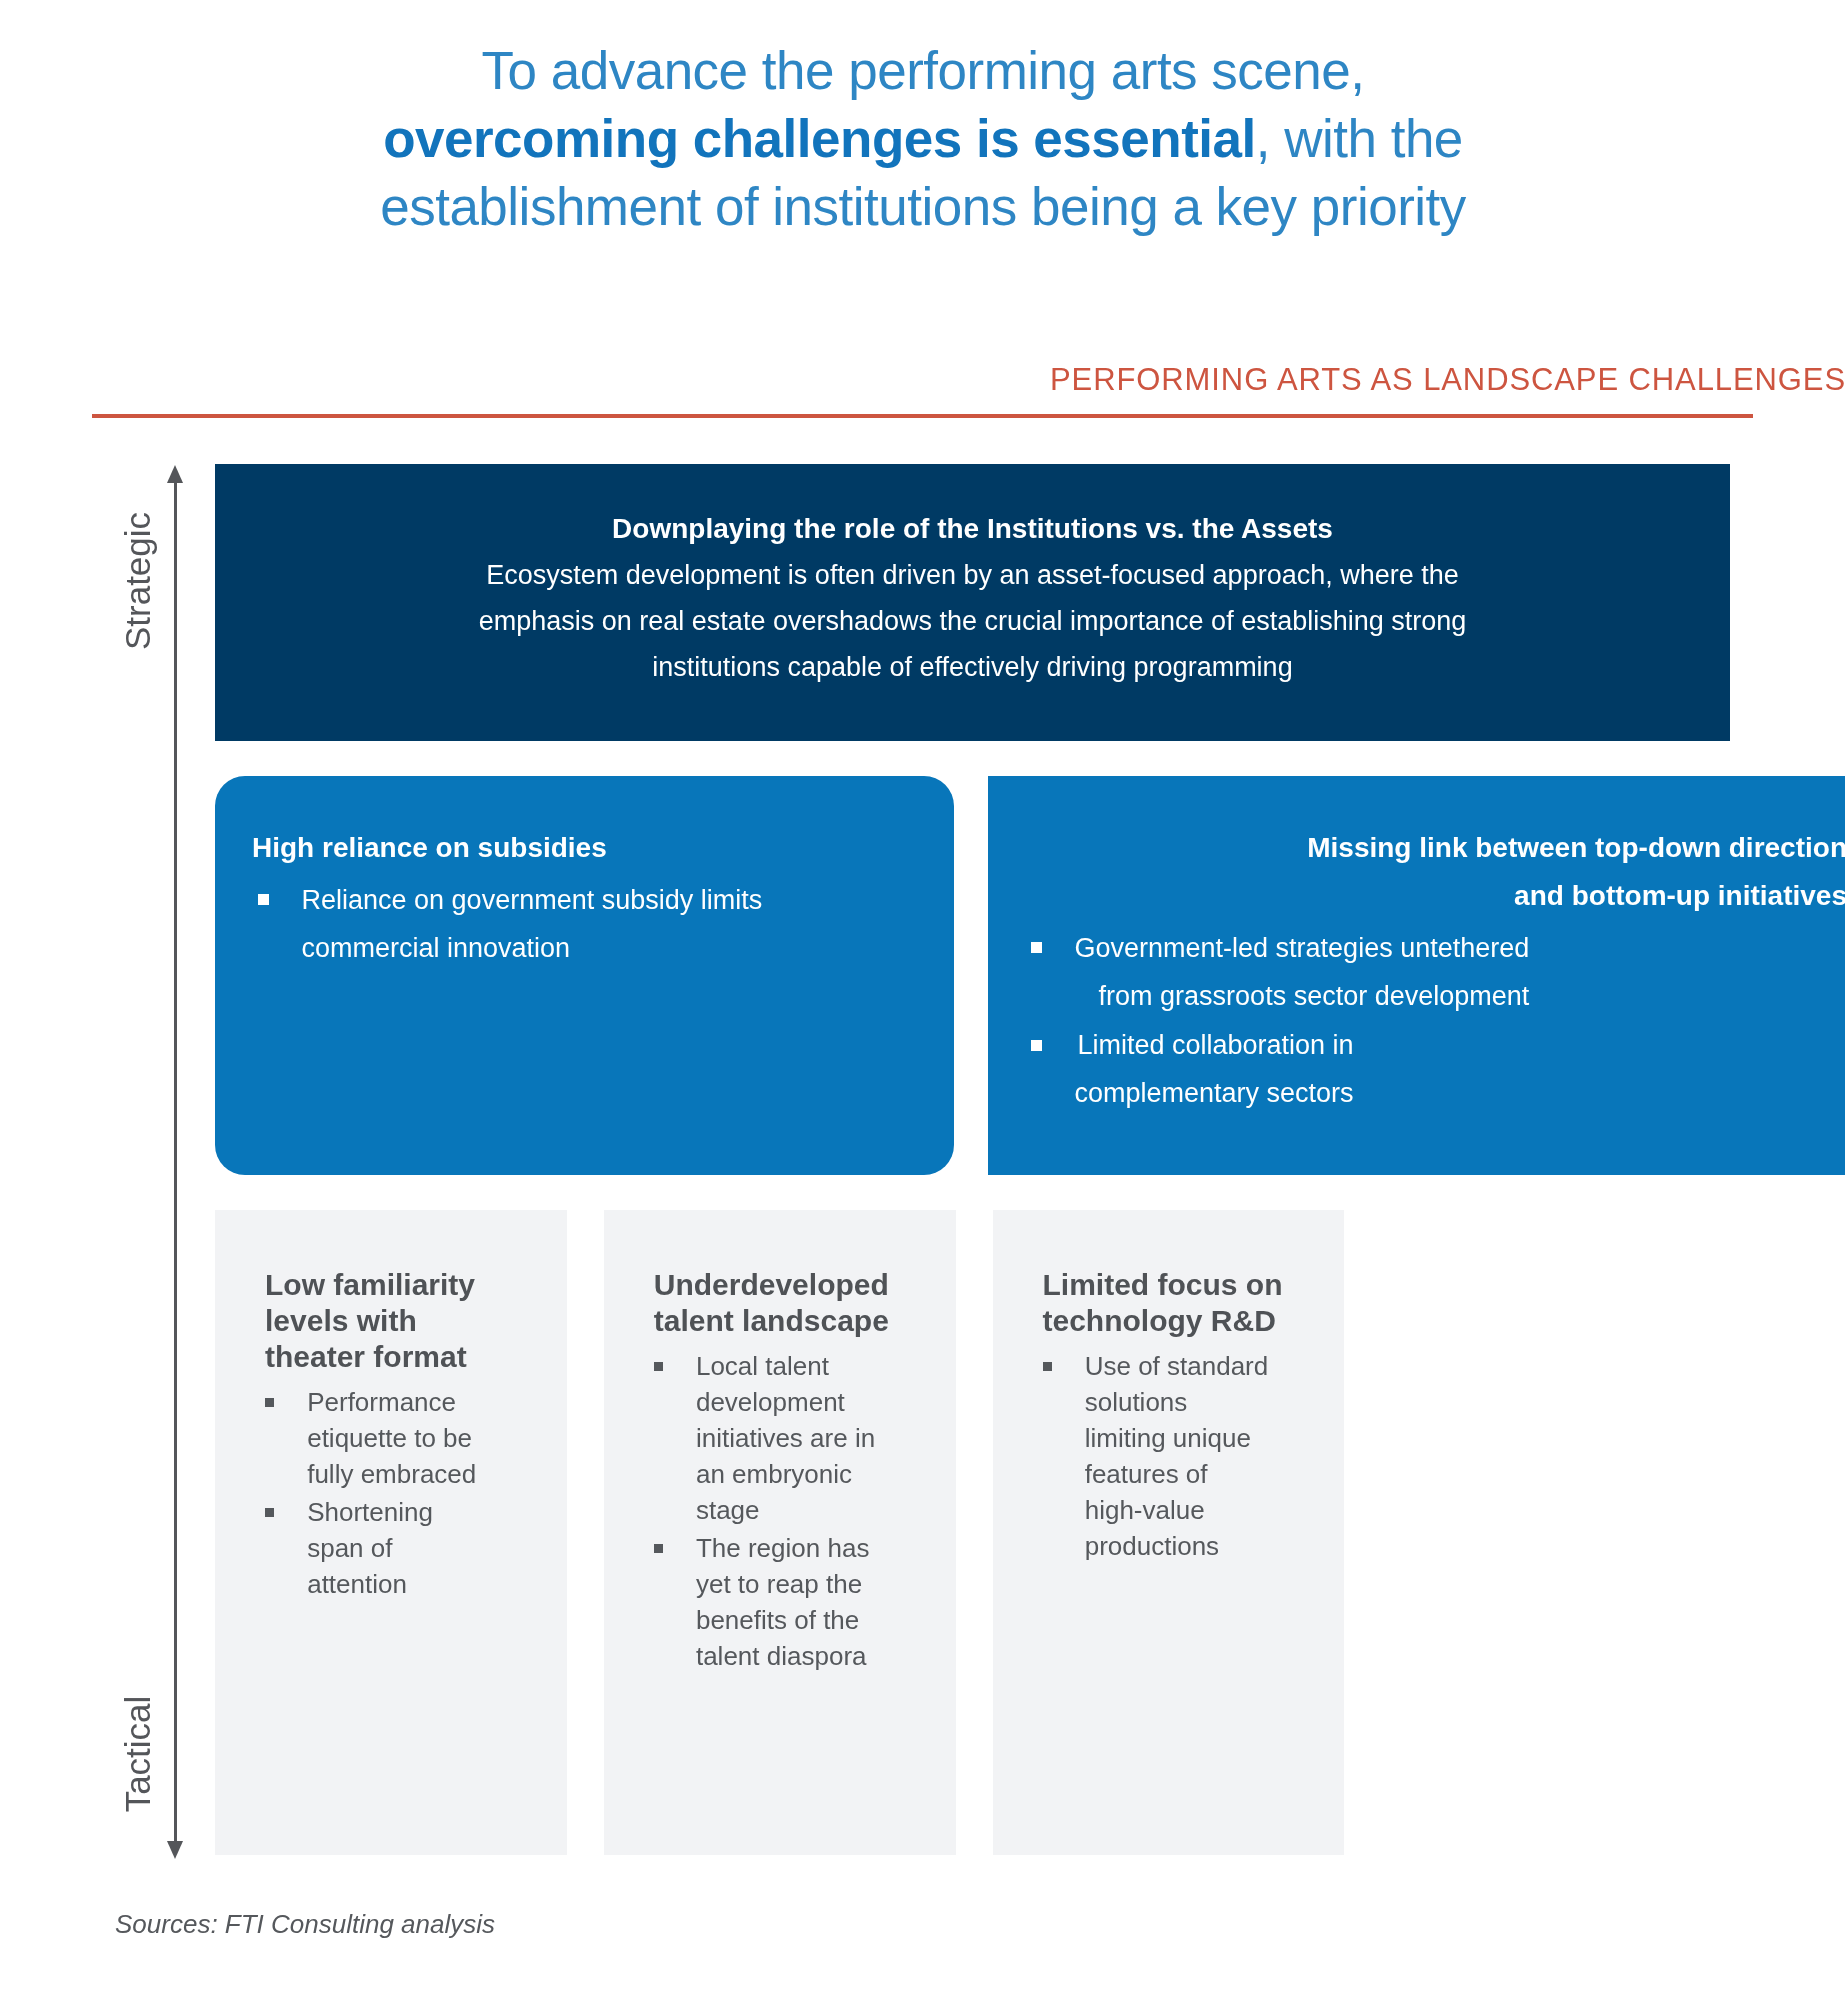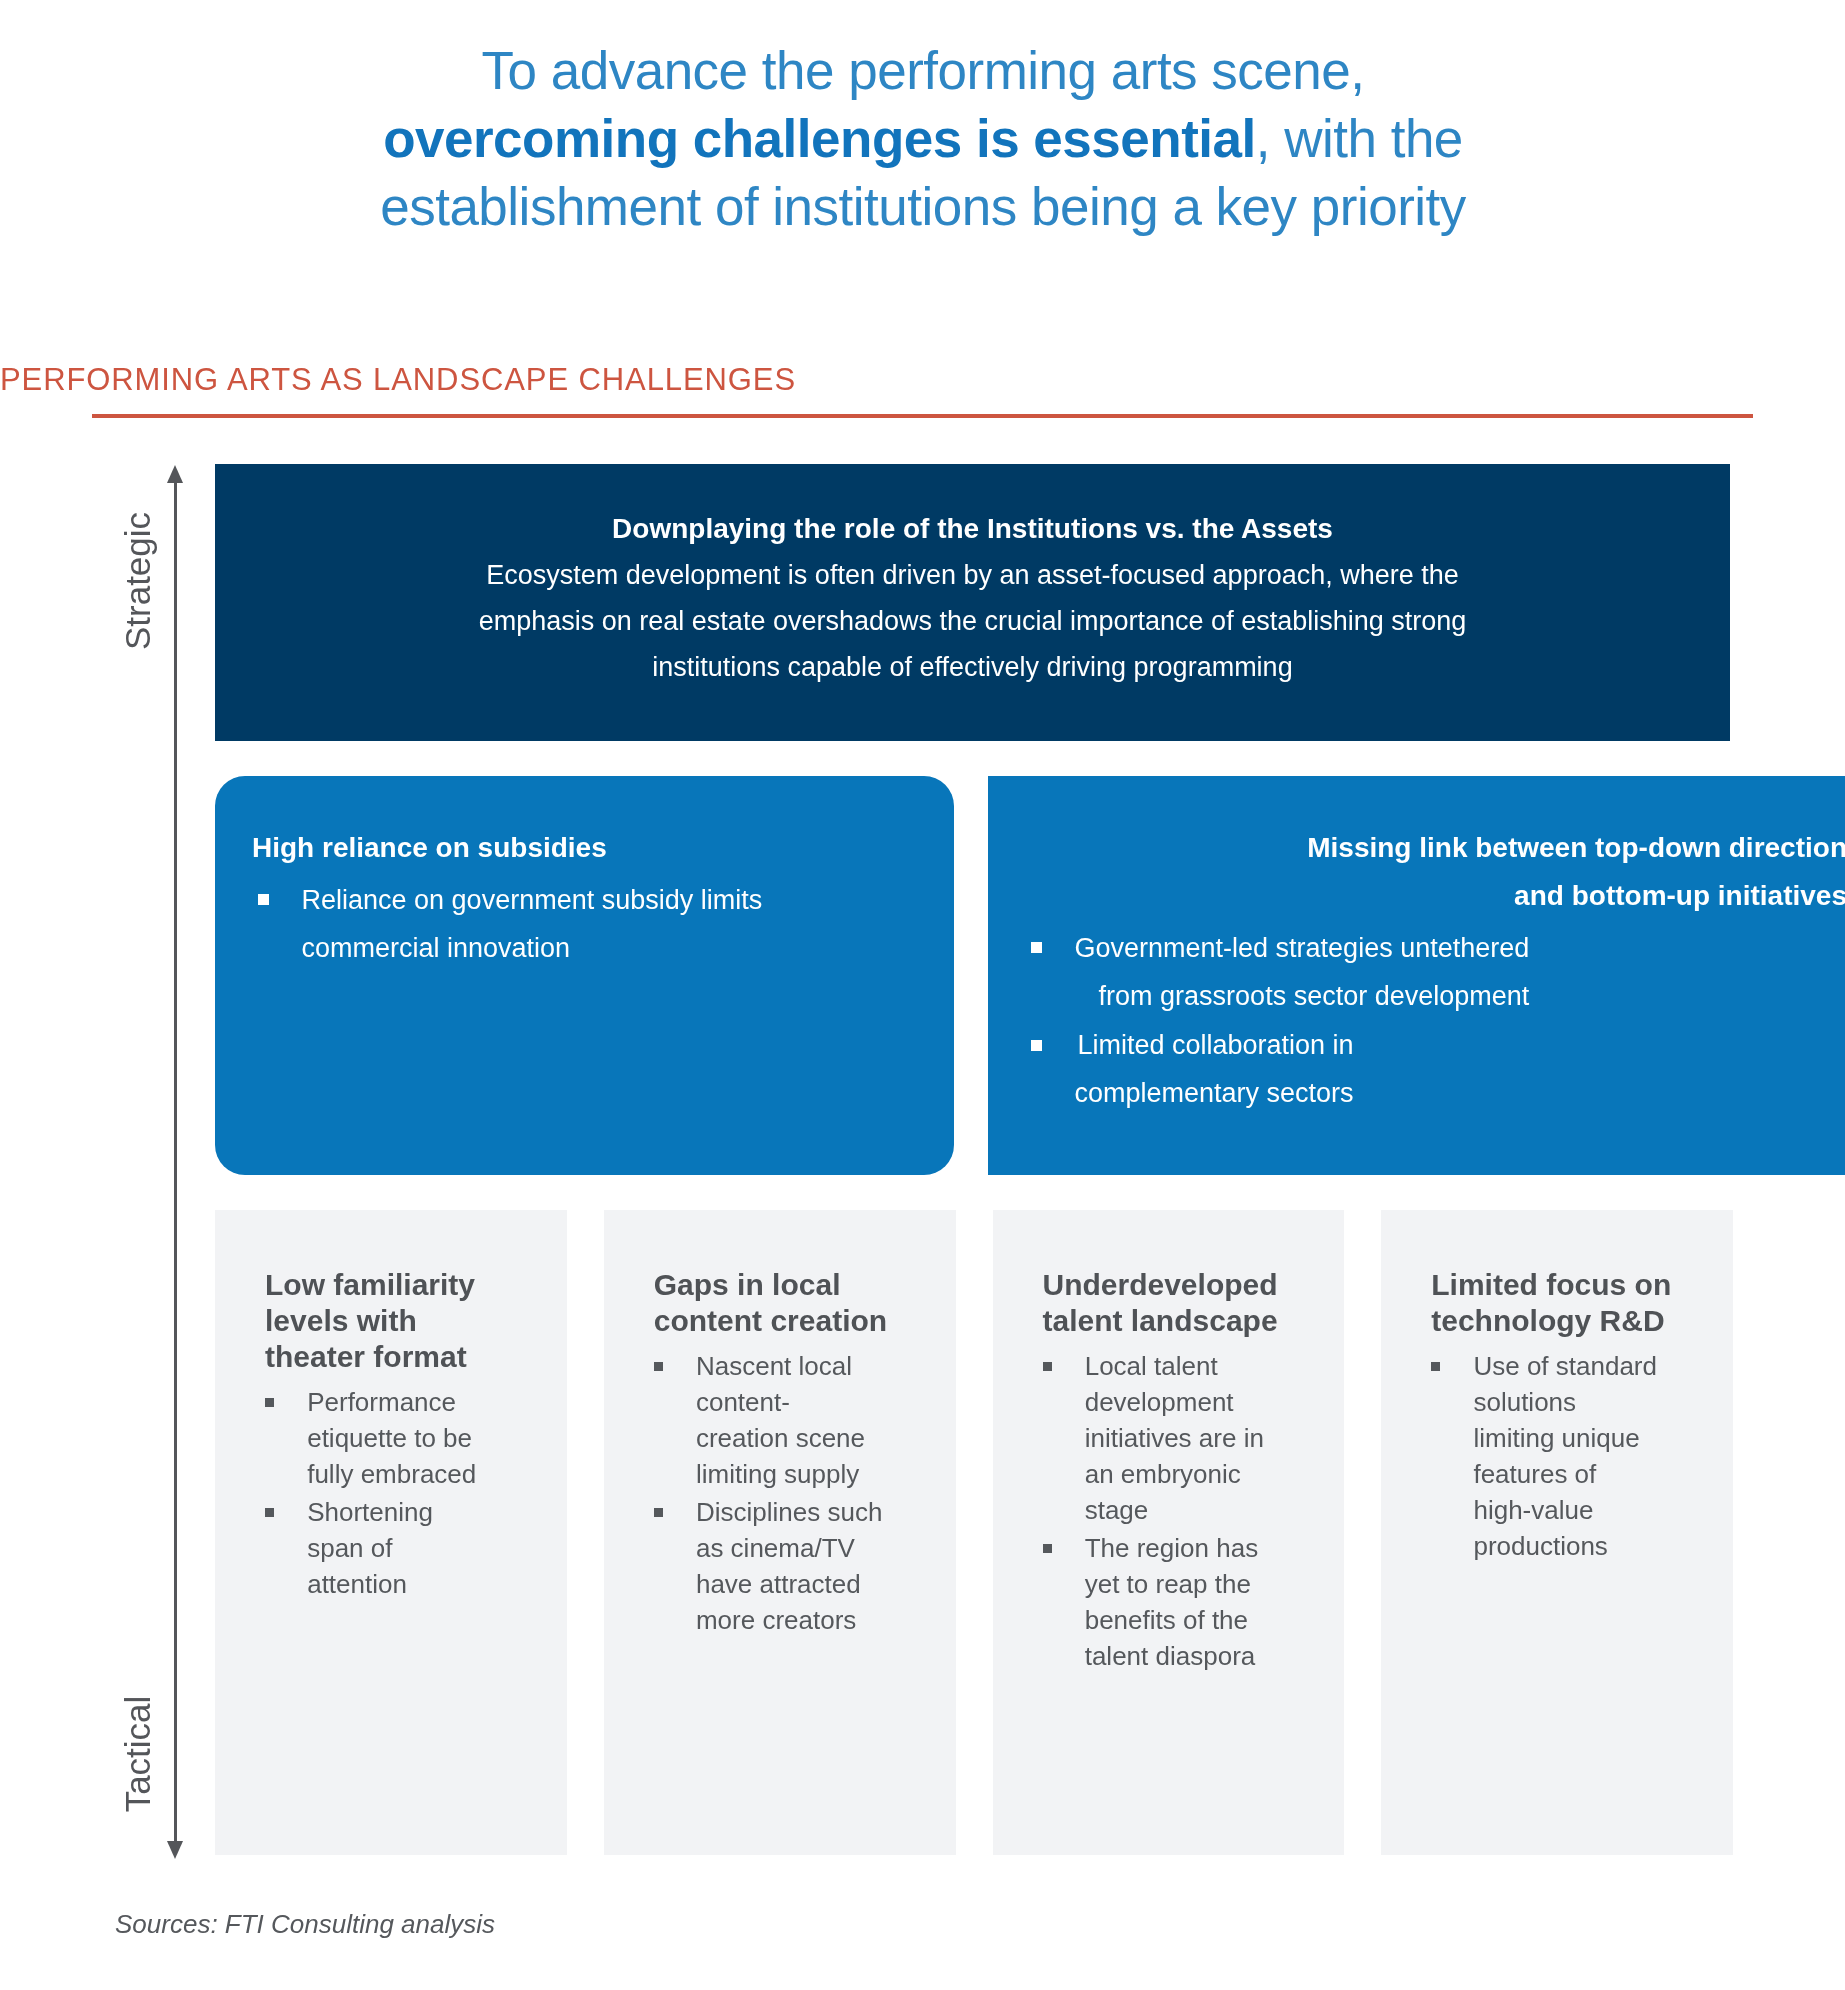--- a/index.html
+++ b/index.html
@@ -10,21 +10,21 @@
   
   .title {
     position:absolute; top:37px; left:0; width:100%;
     text-align:center; color:#2E86C4; font-size:53px; line-height:68px;
     letter-spacing:-0.5px;
   }
   .t-bold { font-weight:700; color:#1274BC; }
   
   .kicker {
     position:absolute; top:362px; left:0; width:100%;
-    text-align:left; color:#CD5540; font-size:31px; letter-spacing:0.9px;
+    text-align:right; color:#CD5540; font-size:31px; letter-spacing:0.9px;
   }
   .rule {
     position:absolute; top:414px; left:92px; width:1661px; height:3.7px;
     background:#CD5540;
   }
   
   .axis-line {
     position:absolute; left:174px; top:482px; width:2.8px; height:1359px;
     background:#54565A;
   }
@@ -139,38 +139,20 @@
 fully embraced</div>
       </div>
       <div class="bullet">
         <span class="sq"></span>
         <div class="bt">Shortening
 span of
 attention</div>
       </div>
     </div>
 
-    <div class="tac-box">
-      <div class="tac-title">Gaps in local
-content creation</div>
-      <div class="bullet">
-        <span class="sq"></span>
-        <div class="bt">Nascent local
-content-
-creation scene
-limiting supply</div>
-      </div>
-      <div class="bullet">
-        <span class="sq"></span>
-        <div class="bt">Disciplines such
-as cinema/TV
-have attracted
-more creators</div>
-      </div>
-    </div>
 
     <div class="tac-box">
       <div class="tac-title">Underdeveloped
 talent landscape</div>
       <div class="bullet">
         <span class="sq"></span>
         <div class="bt">Local talent
 development
 initiatives are in
 an embryonic

